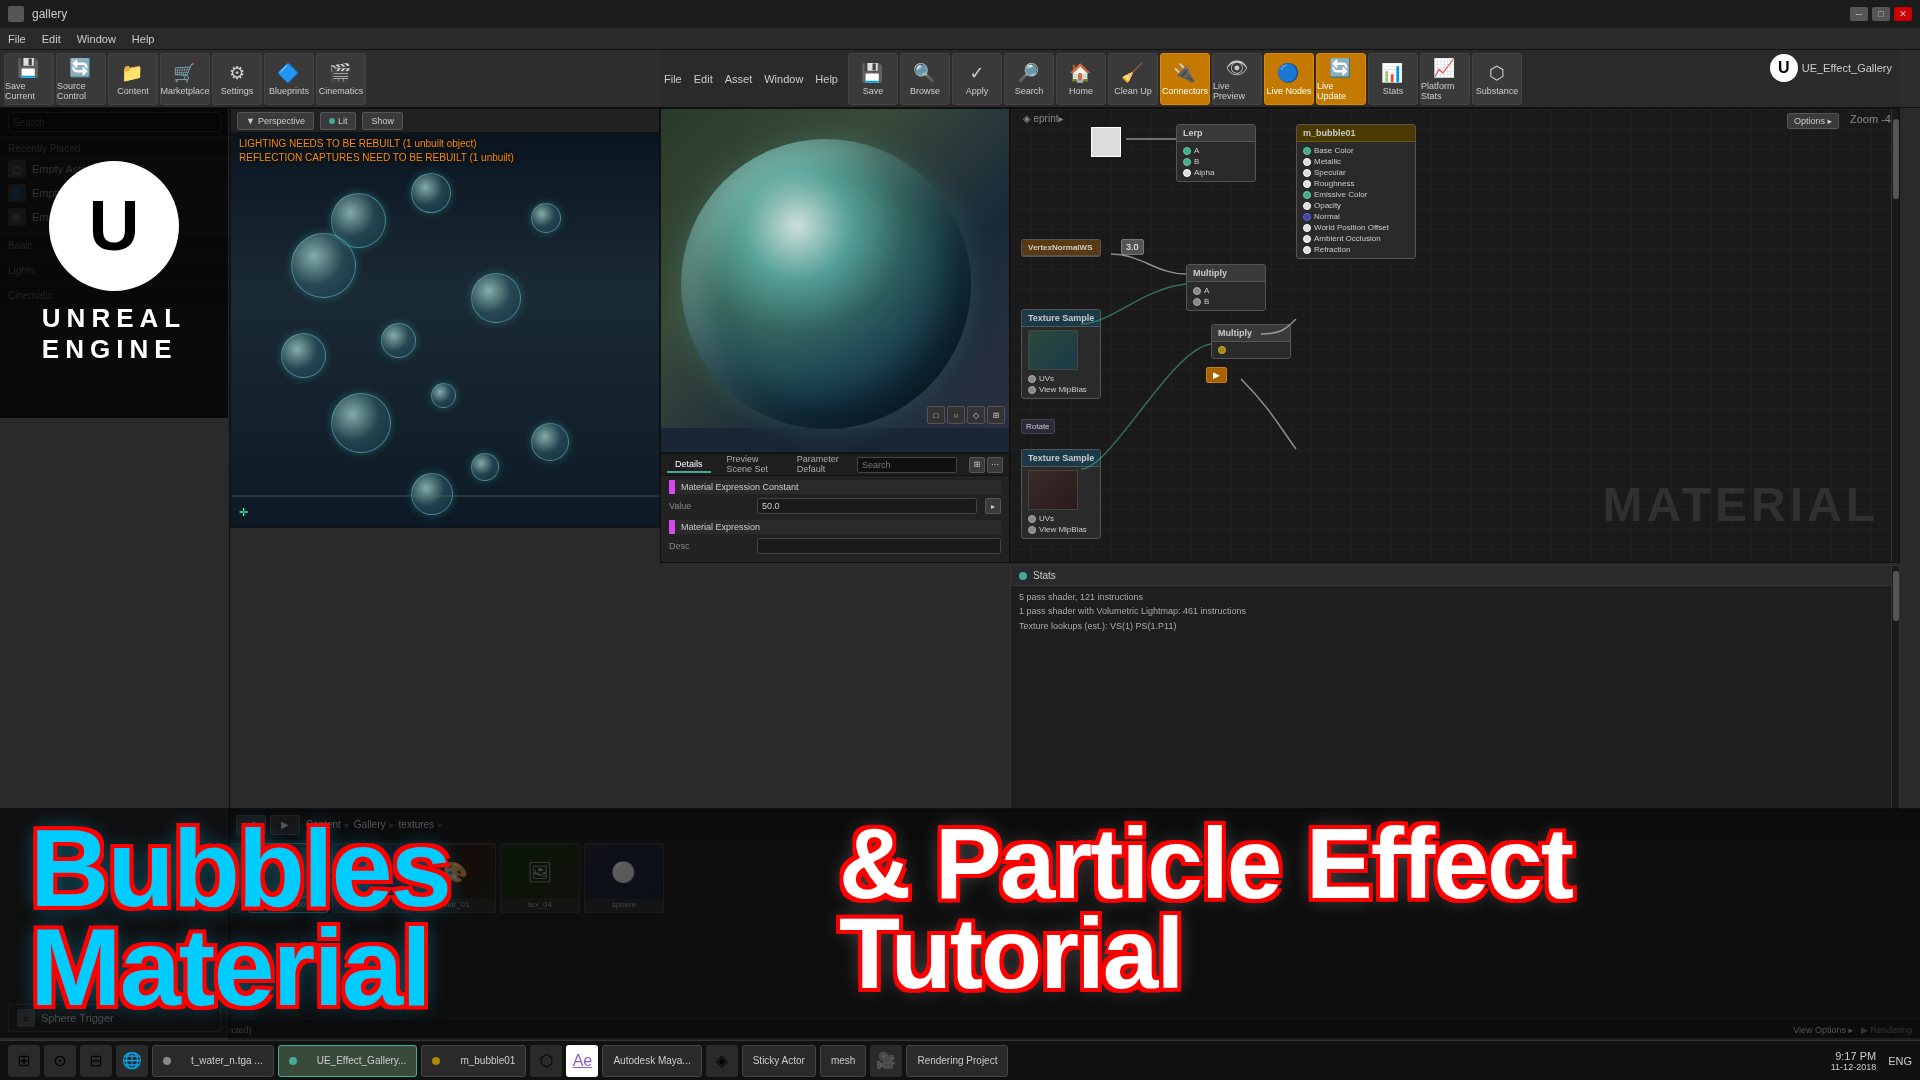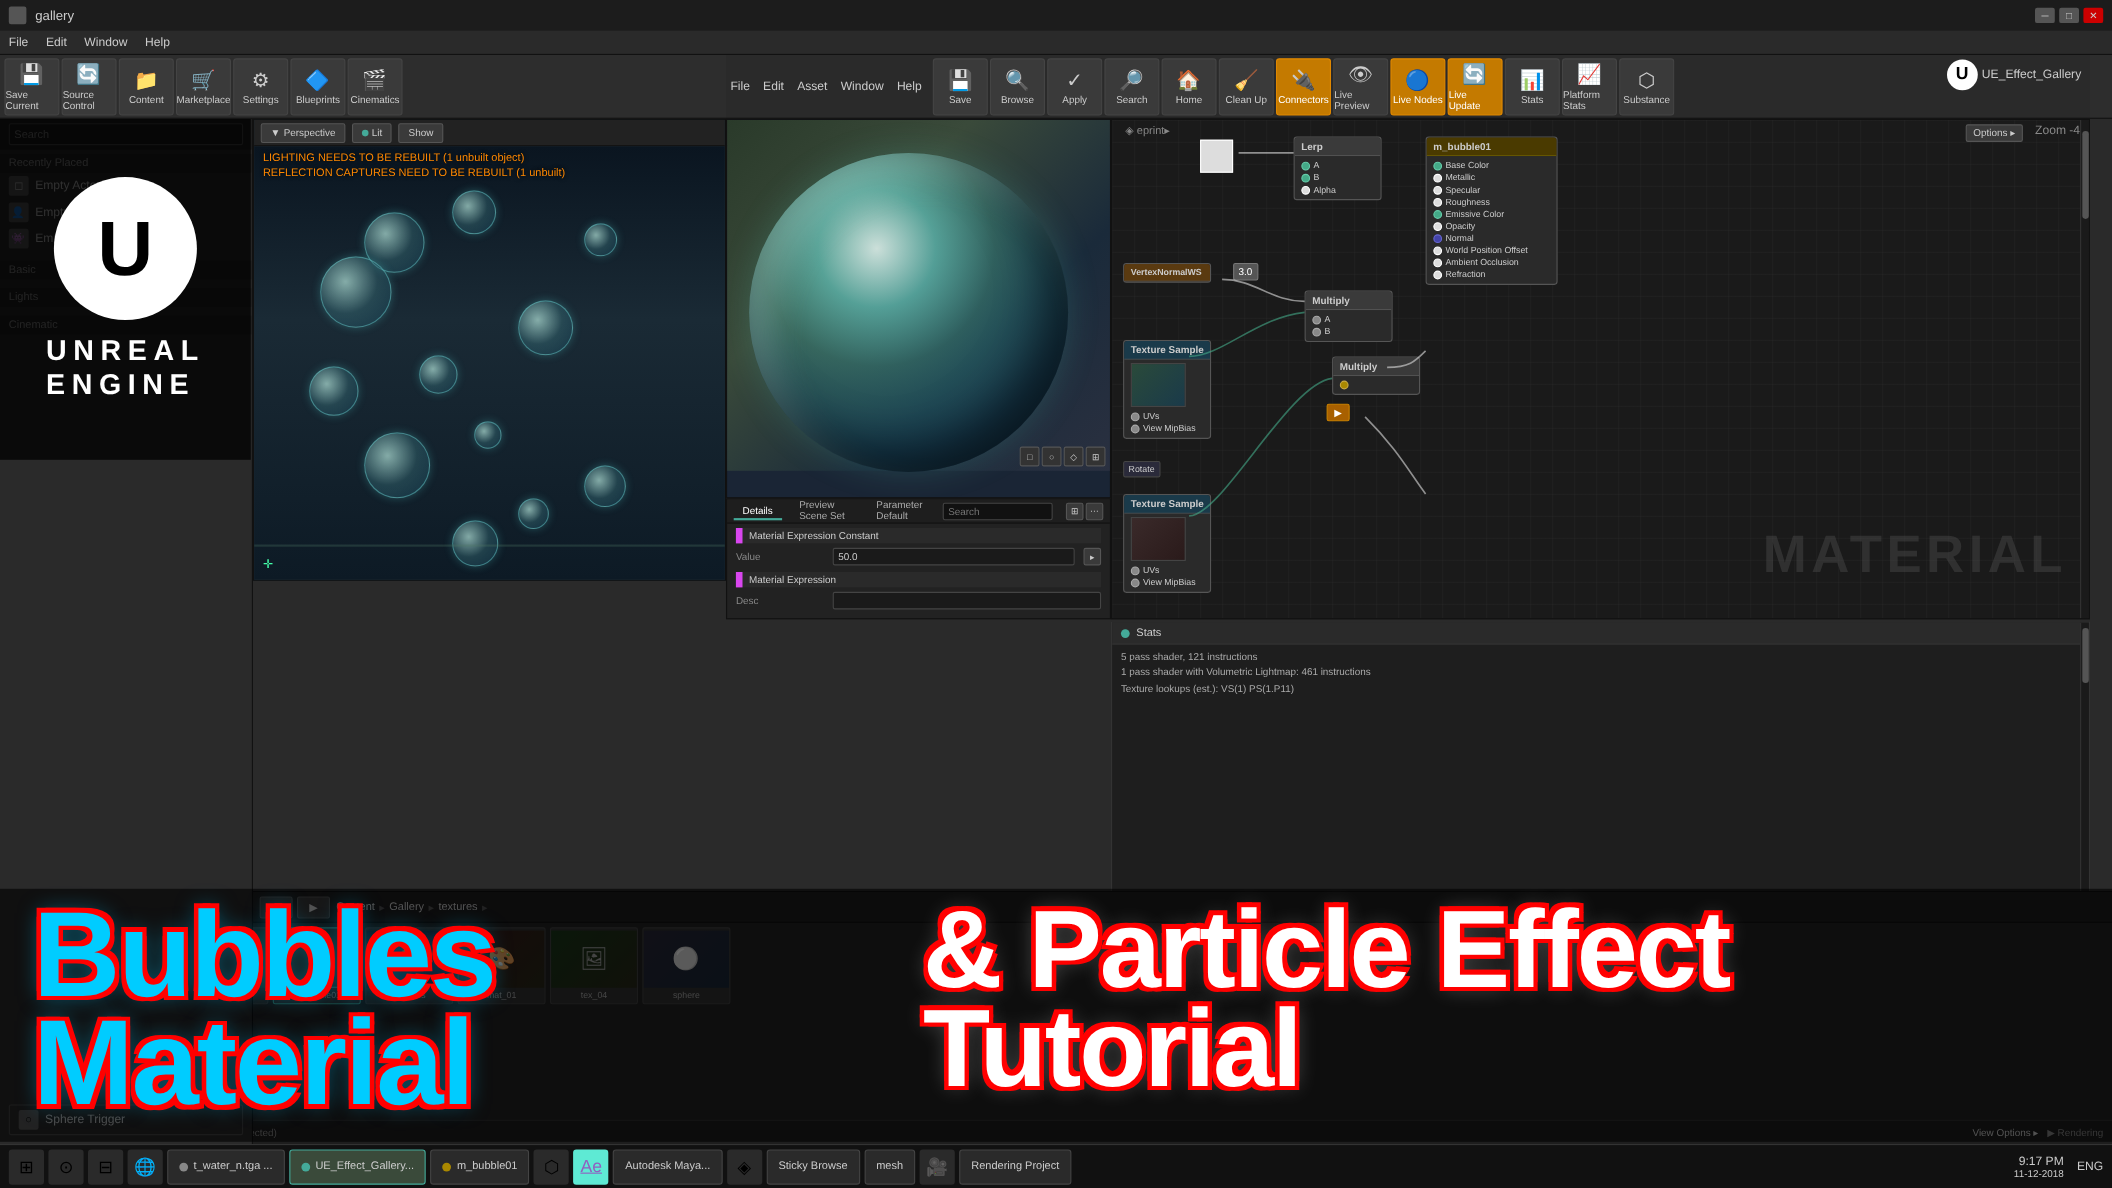--- a/index.html
+++ b/index.html
@@ -464,21 +464,21 @@
     }
     .taskbar-btn {
       height: 32px;
       padding: 0 10px;
       background: #2a2a2a;
       border-radius: 3px;
       color: #ccc;
       font-size: 10px;
       display: flex;
       align-items: center;
-      gap: 5px;
+      gap: 20px;
       cursor: pointer;
       border: 1px solid #444;
       white-space: nowrap;
     }
     .taskbar-btn .tb-dot {
       width: 8px; height: 8px;
       border-radius: 50%;
       background: #4a9;
     }
     .taskbar-time {
@@ -1307,27 +1307,27 @@
     </div>
     <div class="taskbar-btn" style="background:#3a4a3a;border-color:#4a9;">
       <div class="tb-dot"></div>
       <span>UE_Effect_Gallery...</span>
     </div>
     <div class="taskbar-btn">
       <div class="tb-dot" style="background:#a80;"></div>
       <span>m_bubble01</span>
     </div>
     <div class="taskbar-icon">⬡</div>
-    <div class="taskbar-icon" style="background:#5eead4;color:#9060c0;text-decoration:underline;">Ae</div>
+    <div class="taskbar-icon" style="background:#ffffff;color:#9060c0;text-decoration:underline;">Ae</div>
     <div class="taskbar-btn">
       <span>Autodesk Maya...</span>
     </div>
     <div class="taskbar-icon">◈</div>
     <div class="taskbar-btn">
-      <span>Sticky Browse</span>
+      <span>Sticky Actor</span>
     </div>
     <div class="taskbar-btn">
       <span>mesh</span>
     </div>
     <div class="taskbar-icon">🎥</div>
     <div class="taskbar-btn">
       <span>Rendering Project</span>
     </div>
 
     <div class="taskbar-time">

